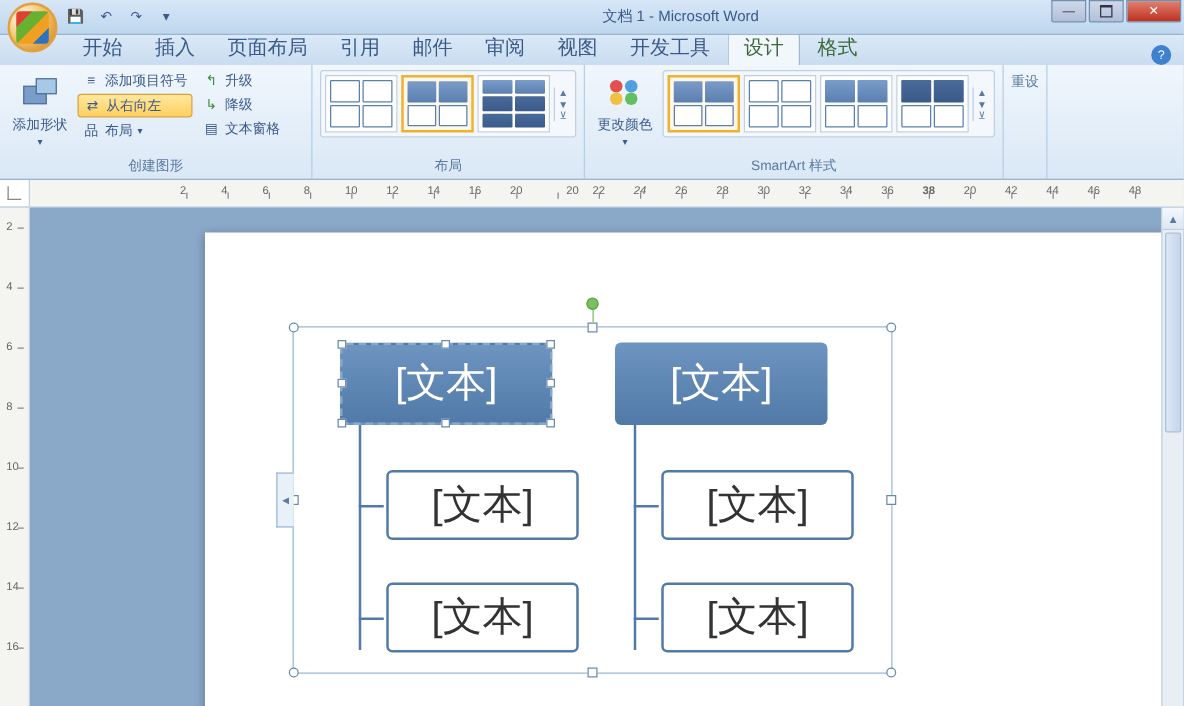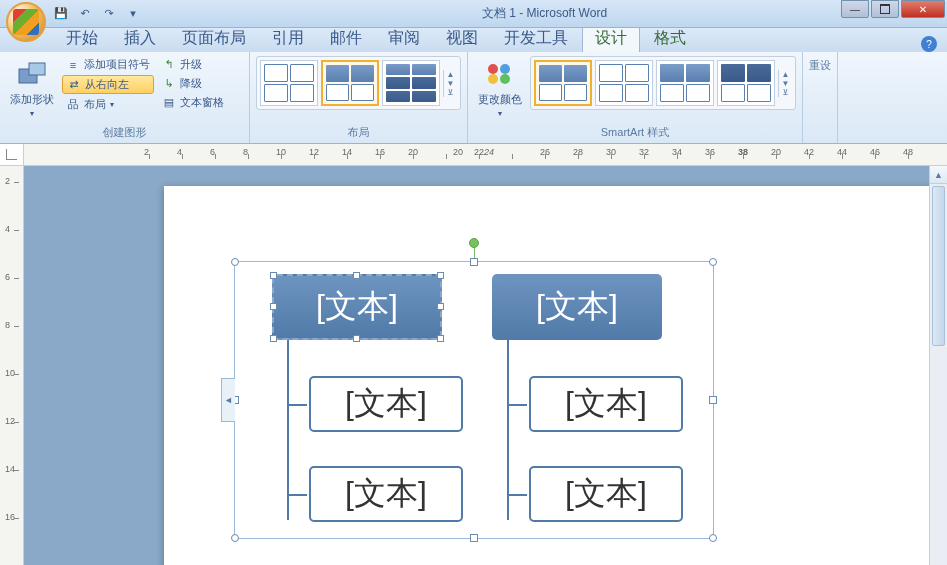--- a/index.html
+++ b/index.html
@@ -303,21 +303,21 @@
       <div class="ruler-num" style="left: 318px;">14</div>
       <div class="ruler-tick" style="left: 323px;"></div>
       <div class="ruler-num" style="left: 351px;">16</div>
       <div class="ruler-tick" style="left: 356px;"></div>
       <div class="ruler-num" style="left: 384px;">20</div>
       <div class="ruler-tick" style="left: 389px;"></div>
       <div class="ruler-num" style="left: 429px;">20</div>
       <div class="ruler-tick" style="left: 422px;"></div>
       <div class="ruler-num" style="left: 450px;">22</div>
       <div class="ruler-tick" style="left: 455px;"></div>
-      <div class="ruler-num" style="left: 460px; font-style: italic;">24</div>
+      <div class="ruler-num" style="left: 483px; font-style: italic;">24</div>
       <div class="ruler-tick" style="left: 488px;"></div>
       <div class="ruler-num" style="left: 516px;">26</div>
       <div class="ruler-tick" style="left: 521px;"></div>
       <div class="ruler-num" style="left: 549px;">28</div>
       <div class="ruler-tick" style="left: 554px;"></div>
       <div class="ruler-num" style="left: 582px;">30</div>
       <div class="ruler-tick" style="left: 587px;"></div>
       <div class="ruler-num" style="left: 615px;">32</div>
       <div class="ruler-tick" style="left: 620px;"></div>
       <div class="ruler-num" style="left: 648px;">34</div>

